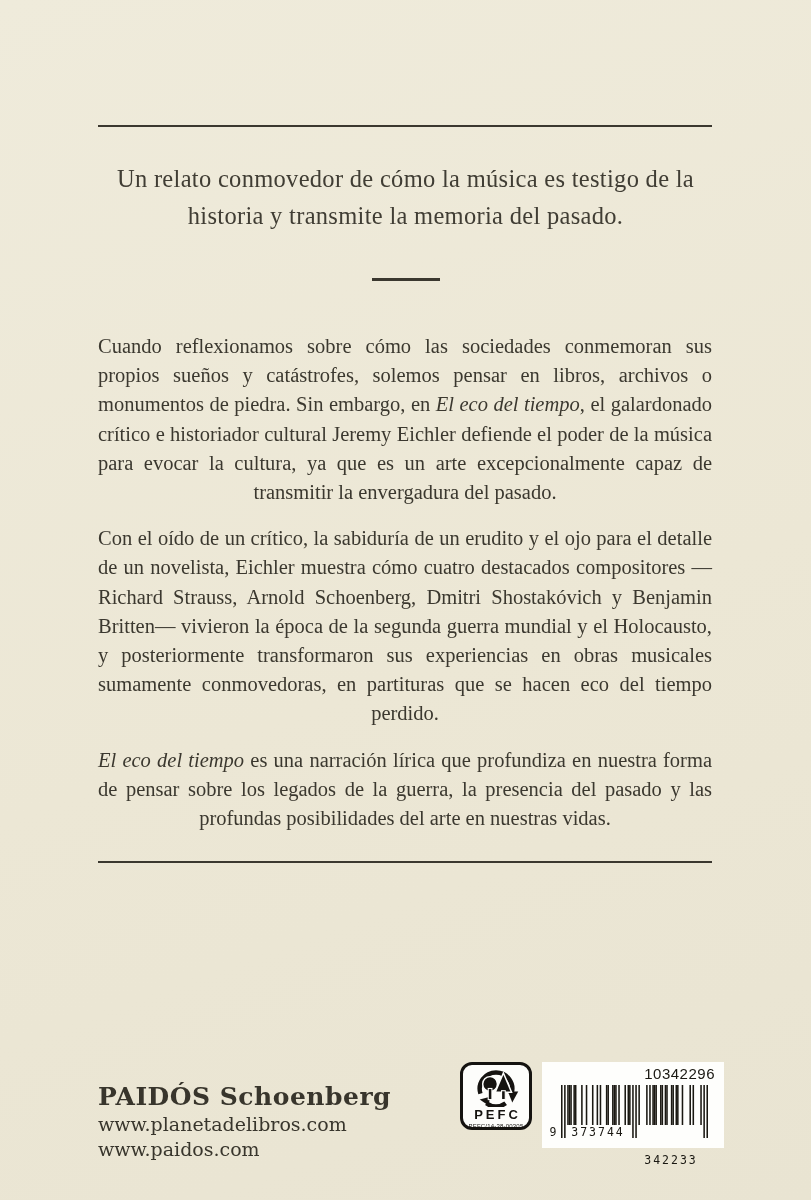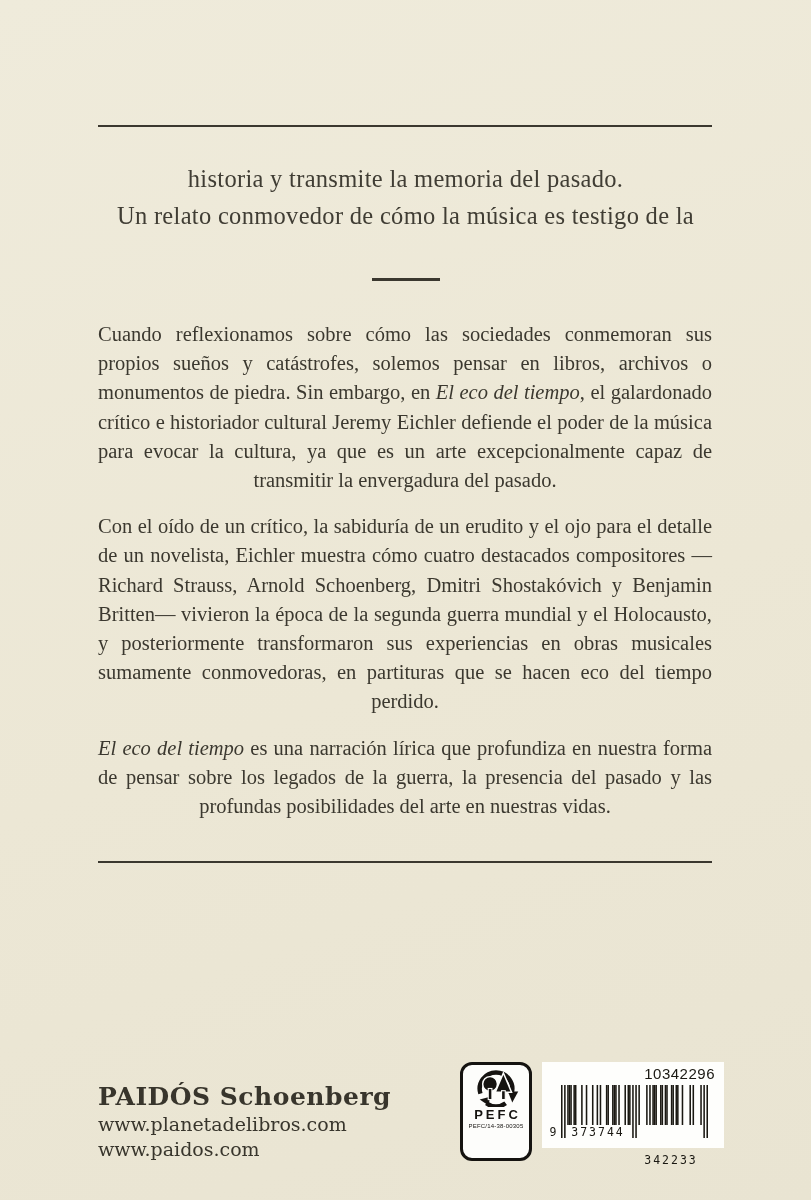--- a/index.html
+++ b/index.html
@@ -23,36 +23,36 @@
   }
   .headline .hl{display:block;white-space:nowrap;}
   .dash-divider{
     position:absolute;top:278px;left:50%;transform:translateX(-50%);
     width:68px;height:3px;background:#3b382f;
   }
   .paragraphs{
     position:absolute;left:98px;top:316px;width:614px;
   }
   .paragraphs p{
-    margin:4px 0 17px 0;
+    margin:16px 0 17px 0;
     font-size:20.5px;line-height:29.2px;
     text-align:justify;text-align-last:center;
     hyphens:auto;-webkit-hyphens:auto;
     color:#3b382f;
   }
   .paragraphs .it{font-style:italic;}
   
   .publisher{
     position:absolute;left:98px;top:1082px;
     font-family:"DejaVu Serif","Liberation Serif",serif;
   }
   .publisher .brand{font-size:25px;font-weight:700;letter-spacing:0.5px;line-height:30px;color:#38352c;}
   .publisher .url{font-size:19px;line-height:24.5px;color:#38352c;}
   .pefc-box{
-    position:absolute;left:460px;top:1062px;width:72px;height:99px;
+    position:absolute;left:460px;top:1062px;width:72px;height:68px;
     background:#fdfdfb;border:3px solid #151310;border-radius:12px;
     box-sizing:border-box;text-align:center;
   }
   .pefc-box svg{display:block;margin:2px auto 0 auto;width:46px;height:40px;}
   .pefc-label{
     font-family:"Liberation Sans","DejaVu Sans",sans-serif;
     font-weight:700;font-size:13px;letter-spacing:3px;line-height:14px;color:#151310;
     margin-top:1px;margin-left:3px;
   }
   .pefc-cert{
@@ -81,22 +81,22 @@
   .bd-right{left:78px;width:64px;letter-spacing:2px;margin-top:28px;}
 </style>
 </head>
 <body>
 
 <div class="page">
 
   <div class="rule rule-top"></div>
 
   <div class="headline">
+    <span class="hl">Un relato conmovedor de cómo la música es testigo de la</span>
     <span class="hl">historia y transmite la memoria del pasado.</span>
-    <span class="hl">Un relato conmovedor de cómo la música es testigo de la</span>
   </div>
 
   <div class="dash-divider"></div>
 
   <div class="paragraphs">
     <p><span>Cuando reflexionamos sobre cómo las sociedades conmemoran sus propios sueños y catástrofes, solemos pensar en libros, archivos o monumentos de piedra. Sin embargo, en </span><span class="it">El eco del tiempo</span><span>, el galardonado crítico e historiador cultural Jeremy Eichler defiende el poder de la música para evocar la cultura, ya que es un arte excepcionalmente capaz de transmitir la envergadura del pasado.</span></p>
     <p><span>Con el oído de un crítico, la sabiduría de un erudito y el ojo para el detalle de un novelista, Eichler muestra cómo cuatro destacados compositores —Richard Strauss, Arnold Schoenberg, Dmitri Shostakóvich y Benjamin Britten— vivieron la época de la segunda guerra mundial y el Holocausto, y posteriormente transformaron sus experiencias en obras musicales sumamente conmovedoras, en partituras que se hacen eco del tiempo perdido.</span></p>
     <p><span class="it">El eco del tiempo</span><span> es una narración lírica que profundiza en nuestra forma de pensar sobre los legados de la guerra, la presencia del pasado y las profundas posibilidades del arte en nuestras vidas.</span></p>
   </div>
 

